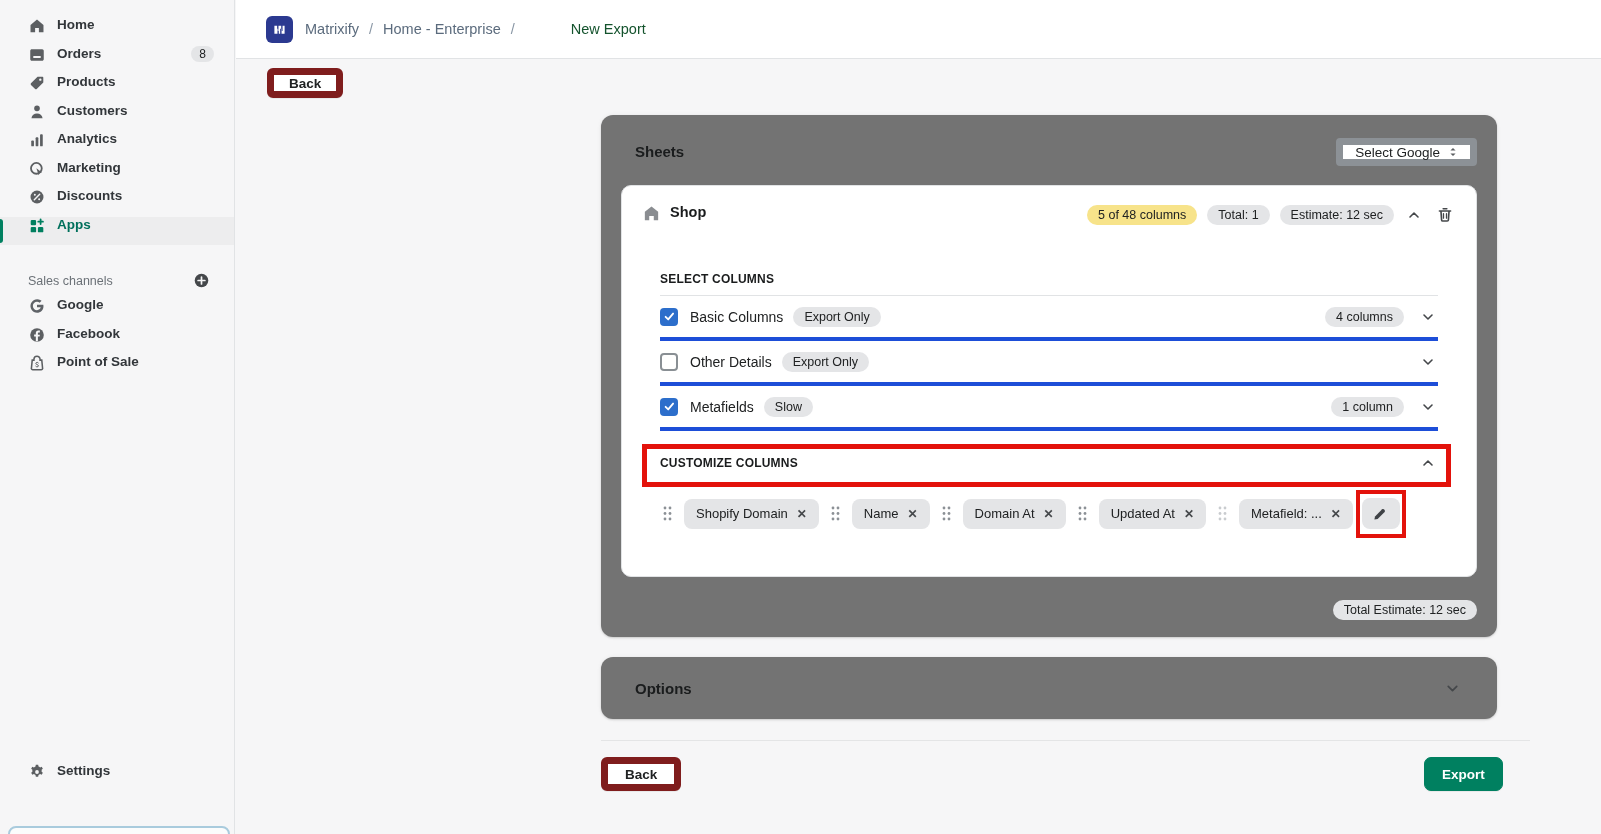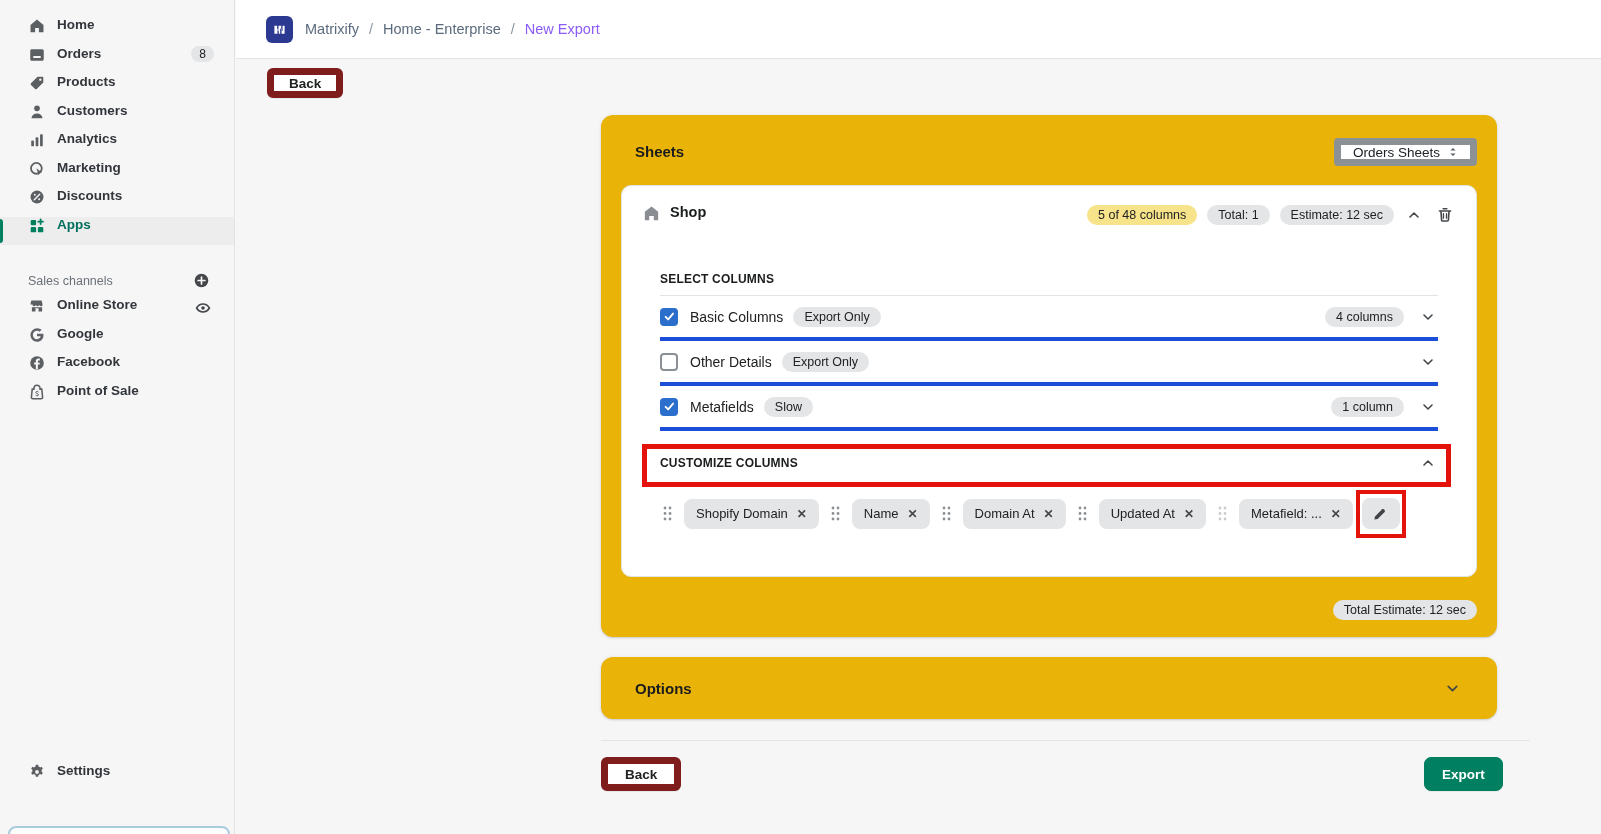--- a/index.html
+++ b/index.html
@@ -19,31 +19,31 @@
   .side-head { display:flex; align-items:center; justify-content:space-between; margin:25px 22px 6px 28px; font-size:12.5px; font-weight:400; color:#6b7177; }
   .side-trail { margin-left:auto; display:flex; align-items:center; }
   .settings-row { position:absolute; left:0; top:763px; width:100%; }
   .partial-rect { position:absolute; left:8px; top:826px; width:222px; height:16px; border:2px solid #a9cbdd; border-radius:8px; background:#fbfcfc; }
 
   
   .topbar { position:absolute; left:236px; top:0; width:1365px; height:59px; background:#ffffff; border-bottom:1px solid #e1e3e5; display:flex; align-items:center; padding-left:30px; z-index:2; }
   .logo { width:27px; height:27px; border-radius:6px; background:#2b3990; display:flex; align-items:center; justify-content:center; margin-right:12px; }
   .crumb { font-size:14.5px; color:#5b6b7d; }
   .crumb .sep { margin:0 6px; color:#8a97a5; }
-  .crumb .current { color:#8b5cf6; }
+  .crumb .current { color:#14532d;margin-left:46px; }
 
   
   .btn { display:inline-flex; align-items:center; justify-content:center; background:#fff; border:7px solid #7f1d1d; border-radius:6px; font-size:13.5px; font-weight:600; color:#202223; box-shadow:0 1px 0 rgba(0,0,0,.05); cursor:pointer; font-family:inherit; }
   .btn-back-top { position:absolute; left:267px; top:68px; height:30px; padding:0 15px; }
   .btn-back-bottom { position:absolute; left:601px; top:757px; height:34px; padding:0 17px; }
   .btn-export { position:absolute; left:1424px; top:757px; height:34px; padding:0 17px; background:#008060; border:1px solid #008060; color:#fff; border-radius:7px; }
   .btn-select-sheets { position:absolute; right:20px; top:23px; height:28px; padding:0 10px 0 12px; border-color:#8c9196; border-radius:4px; font-weight:400; font-size:13.5px; gap:6px; box-shadow:none; }
 
   
-  .card { position:absolute; background:#eab308; border-radius:12px; box-shadow:0 0 5px rgba(23,24,24,.05), 0 1px 2px rgba(0,0,0,.15); }
+  .card { position:absolute; background:#737373; border-radius:12px; box-shadow:0 0 5px rgba(23,24,24,.05), 0 1px 2px rgba(0,0,0,.15); }
   .sheets-card { left:601px; top:115px; width:896px; height:522px; }
   .sheets-title { position:absolute; left:34px; top:28px; font-size:15px; font-weight:600; color:#1a1c1d; }
   .options-card { left:601px; top:657px; width:896px; height:62px; display:flex; align-items:center; justify-content:space-between; padding:0 34px; }
   .options-title { font-size:15px; font-weight:600; color:#1a1c1d; }
 
   
   .shop-card { position:absolute; left:20px; top:70px; width:856px; height:392px; border:1px solid #e1e3e5; border-radius:10px; background:#fff; padding:18px 20px; }
   .shop-head { display:flex; align-items:flex-start; height:30px; }
   .shop-name { font-size:14.5px; font-weight:600; color:#1a1c1d; margin-left:9px; }
   .shop-head-right { margin-left:auto; display:flex; align-items:center; gap:10px; }
@@ -163,35 +163,20 @@
         <span>Apps</span>
       </div>
     </div>
 
     <div class="side-head">
       <span>Sales channels</span>
       <span class="iconbtn">
           <svg width="17" height="17" viewBox="0 0 20 20">
             <circle cx="10" cy="10" r="8" fill="#44474a"></circle>
             <path d="M10 6v8M6 10h8" stroke="#f6f6f7" stroke-width="2" stroke-linecap="round"></path>
-          </svg>
-        </span>
-    </div>
-    <div class="side-item">
-      <span class="ic">
-          <svg width="18" height="18" viewBox="0 0 20 20">
-            <path d="M3.2 8.2l1.1-4.4h11.4l1.1 4.4c0 1.1-.9 2-2 2-.8 0-1.5-.5-1.8-1.2-.3.7-1 1.2-1.8 1.2s-1.5-.5-1.8-1.2c-.3.7-1 1.2-1.8 1.2-1.1 0-2-.9-2-2z" fill="#5c5f62" transform="translate(-.6 0)"></path>
-            <path d="M4.3 11.4V16h4v-3.4h3.4V16h4v-4.6z" fill="#5c5f62"></path>
-          </svg>
-        </span>
-      <span>Online Store</span>
-      <span class="side-trail iconbtn">
-          <svg width="18" height="18" viewBox="0 0 20 20">
-            <path d="M10 5.6c3.6 0 6.1 2.7 7.1 4.4-1 1.7-3.5 4.4-7.1 4.4S3.9 11.7 2.9 10C3.9 8.3 6.4 5.6 10 5.6z" fill="none" stroke="#44474a" stroke-width="1.8"></path>
-            <circle cx="10" cy="10" r="2" fill="#44474a"></circle>
           </svg>
         </span>
     </div>
     <div class="side-item">
       <span class="ic">
           <svg width="18" height="18" viewBox="0 0 20 20">
             <path d="M17 8.6h-7v2.9h4.1c-.5 2-2.1 3.1-4.1 3.1a4.6 4.6 0 010-9.2c1.1 0 2.1.4 2.9 1.1l2.2-2.2A7.5 7.5 0 1010 17.5c4.1 0 7.2-3 7.2-7.3 0-.6-.1-1.1-.2-1.6z" fill="#5f6368"></path>
           </svg>
         </span>
       <span>Google</span>
@@ -242,21 +227,21 @@
       <span class="sep">/</span>
       <span class="current">New Export</span>
     </span>
   </header>
 
   <button class="btn btn-back-top">Back</button>
 
   <section class="card sheets-card">
     <div class="sheets-title">Sheets</div>
     <button class="btn btn-select-sheets">
-      <span>Orders Sheets</span>
+      <span>Select Google</span>
       <svg width="14" height="14" viewBox="0 0 20 20">
           <path d="M6.3 8l3.7-3.8L13.7 8z" fill="#5c5f62"></path>
           <path d="M6.3 12l3.7 3.8L13.7 12z" fill="#5c5f62"></path>
         </svg>
     </button>
 
     <div class="shop-card">
       <div class="shop-head">
         <span><svg width="19" height="19" viewBox="0 0 20 20">
               <path d="M10 2.6l7 5.6V17h-4.6v-4.4H7.6V17H3V8.2z" fill="#8a8d91"></path>

